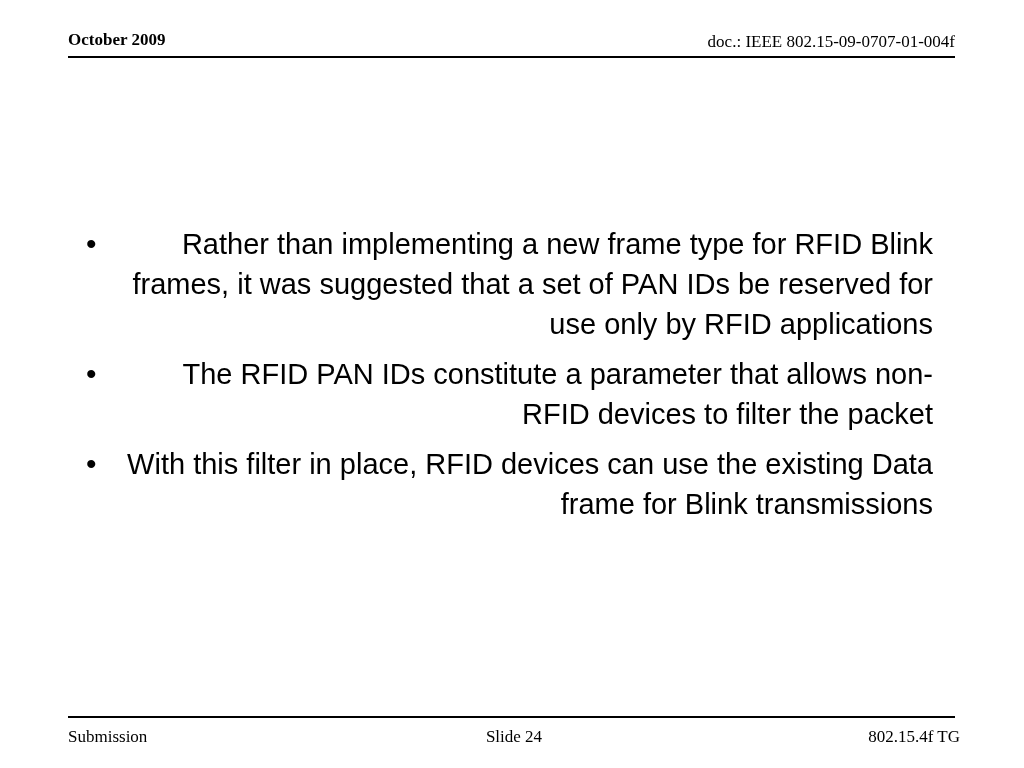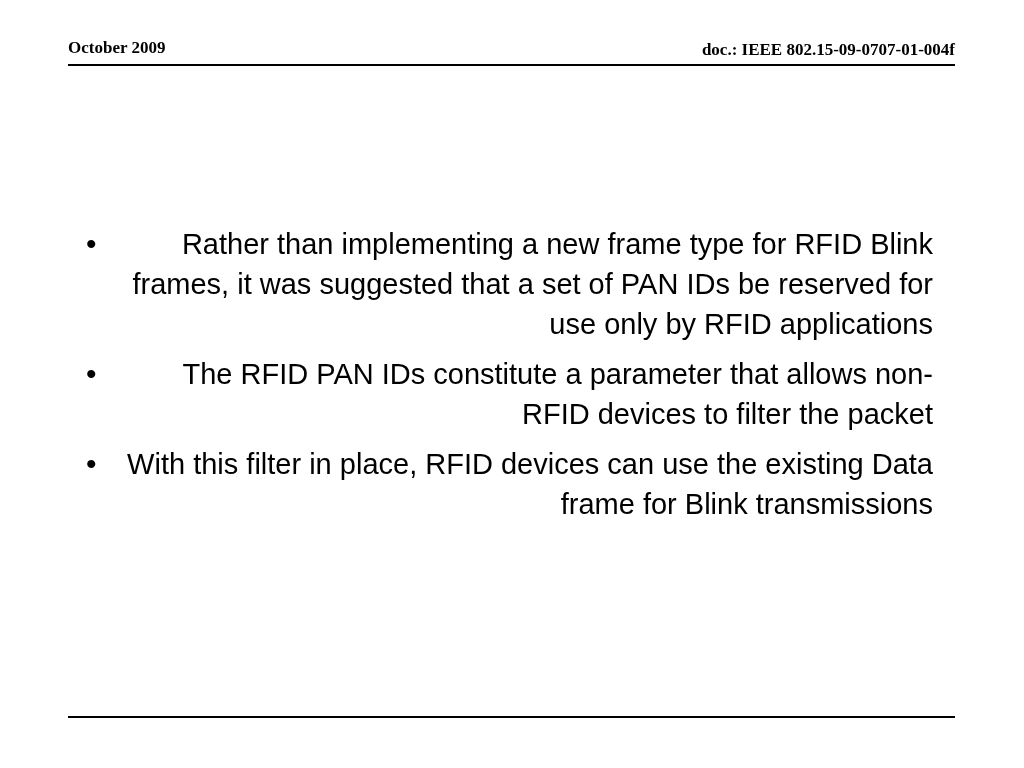--- a/index.html
+++ b/index.html
@@ -18,41 +18,41 @@
     position: relative;
     width: 1024px;
     height: 768px;
     background: #ffffff;
   }
 
   
   .header {
     position: absolute;
     left: 68px;
-    top: 38px;
+    top: 30px;
     width: 887px;
     height: 28px;
     text-align: right;
   }
   .header-date {
     position: absolute;
     left: 0;
     top: 0;
     font-family: "Liberation Serif", serif;
     font-weight: bold;
     font-size: 17px;
     line-height: 20px;
     white-space: nowrap;
   }
   .header-doc {
     position: absolute;
     right: 0;
     top: 2px;
     font-family: "Liberation Serif", serif;
-    font-weight: bold;
+    font-weight: normal;
     font-size: 17px;
     line-height: 20px;
     white-space: nowrap;
   }
   .header-rule {
     position: absolute;
     left: 0;
     top: 26px;
     width: 887px;
     height: 0;
@@ -171,14 +171,19 @@
 
     <div class="bullet-row">
       <div class="bullet-marker">•</div>
       <div class="bullet-text">With this filter in place, RFID devices can use the existing Data frame for Blink transmissions</div>
     </div>
 
   </div>
 
   <div class="footer-rule"></div>
 
+  <div class="footer">
+    <div class="footer-left">Submission</div>
+    <div class="footer-center">Slide 24</div>
+    <div class="footer-right">802.15.4f TG</div>
+  </div>
 
 </div>
 
 </body></html>

